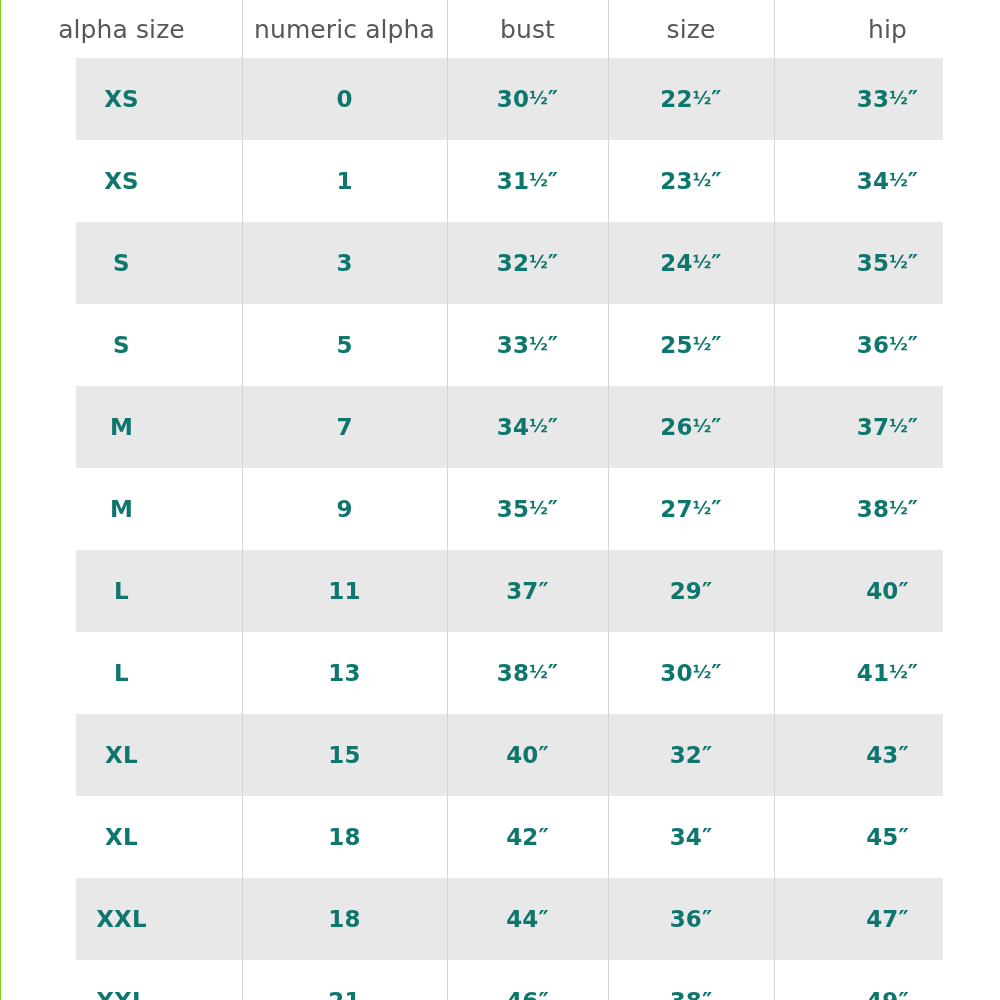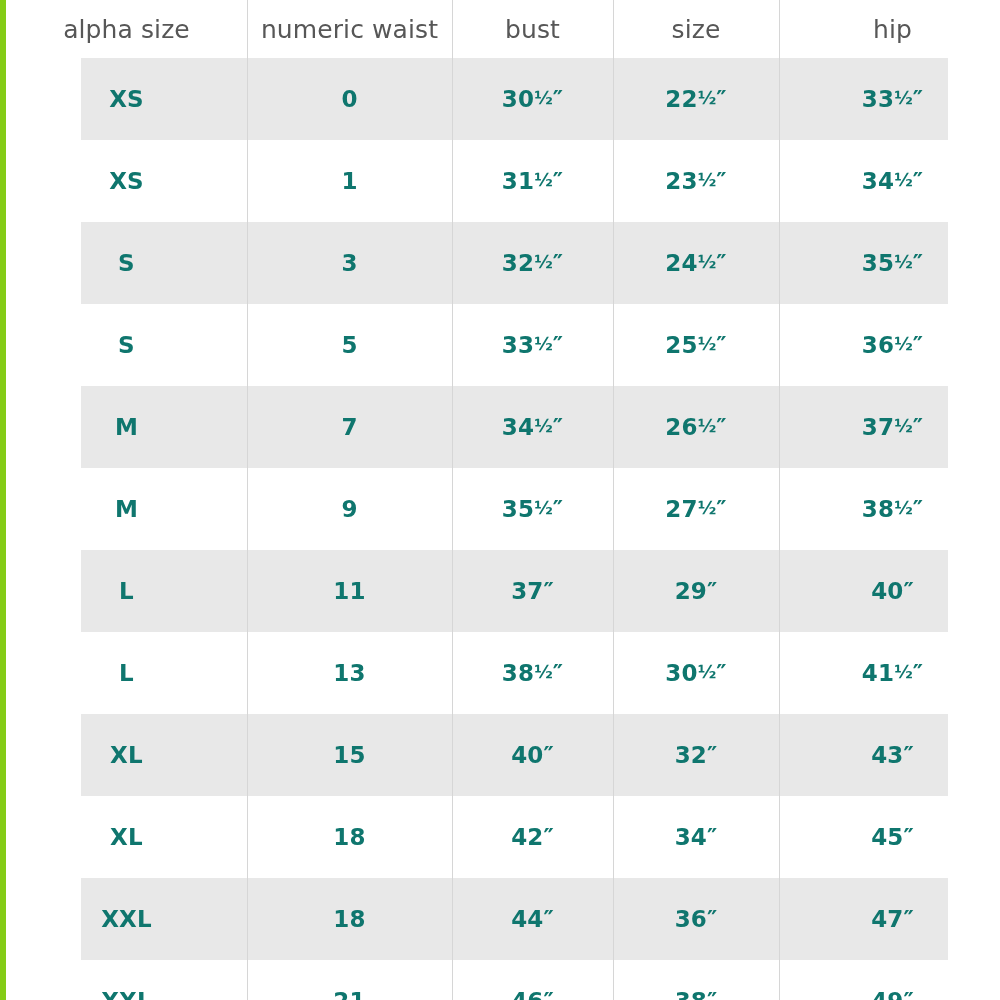--- a/index.html
+++ b/index.html
@@ -15,21 +15,21 @@
     font-family: "DejaVu Sans", "Liberation Sans", sans-serif;
     -webkit-font-smoothing: antialiased;
   }
 
   #size-chart {
     position: relative;
     width: 996px;
     height: 1000px;
     overflow: hidden;
     box-sizing: border-box;
-    border-left: 6px solid #84cc16;
+    border-left: 1px solid #84cc16;
   }
 
   
   .divider-layer {
     position: absolute;
     left: 0;
     top: 0;
     width: 1000px;
     height: 1000px;
     pointer-events: none;
@@ -124,21 +124,21 @@
     <colgroup>
       <col class="c-alpha">
         <col class="c-numeric">
         <col class="c-bust">
         <col class="c-waist">
         <col class="c-hip">
     </colgroup>
     <thead>
       <tr>
           <th>alpha size</th>
-          <th>numeric waist</th>
+          <th>numeric alpha</th>
           <th>bust</th>
           <th>size</th>
           <th>hip</th>
         </tr>
     </thead>
     <tbody>
         <tr class="shaded">
           <td class="first-col">XS</td>
           <td>0</td>
           <td><span>3</span><span>0</span><span class="frac">½</span><span class="inch">″</span></td>

